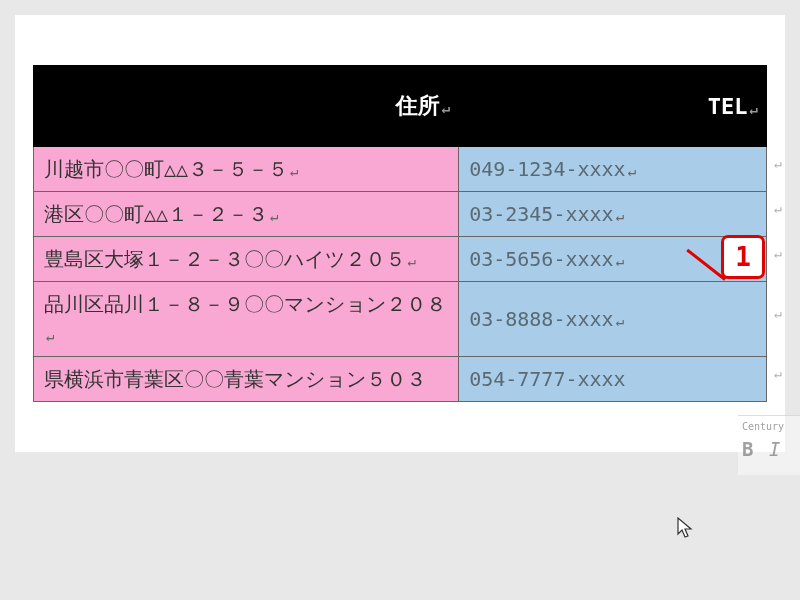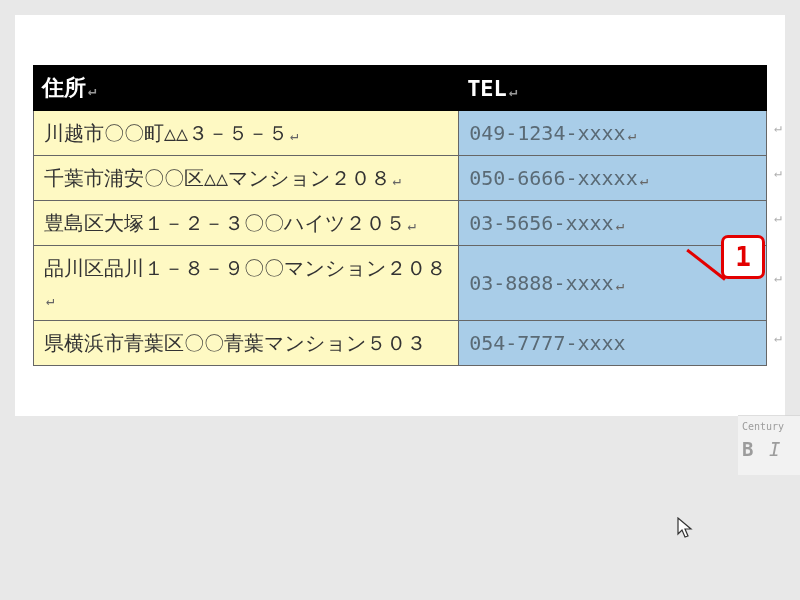--- a/index.html
+++ b/index.html
@@ -20,38 +20,38 @@
     table {
       border-collapse: collapse;
       width: 100%;
       table-layout: fixed;
     }
     th {
       background: #000;
       color: #fff;
       font-weight: bold;
       font-size: 22px;
-      padding: 6px 8px;
-      text-align: left;
+      padding: 24px 8px;
+      text-align: right;
       border-top: 2px solid #000;
       border-bottom: 2px solid #000;
       border-left: 1px solid #000;
       border-right: 1px solid #000;
     }
     th:first-child { width: 58%; }
     th:last-child { width: 42%; }
     td {
       padding: 7px 10px;
       font-size: 20px;
       border: 1px solid #666;
       vertical-align: middle;
       line-height: 1.5;
     }
     td.addr {
-      background: #fef9c3;
+      background: #f9a8d4;
       color: #333;
     }
     td.tel {
       background: #a9cde8;
       color: #5a6a75;
       position: relative;
     }
     .pmark {
       font-size: 14px;
       color: #999;
@@ -134,22 +134,22 @@
           <span>TEL</span><span class="pmark">↵</span>
         </th>
       </tr>
     </thead>
     <tbody id="tbody">
         <tr>
           <td class="addr">川越市〇〇町△△３－５－５<span class="pmark-dark">↵</span></td>
           <td class="tel">049-1234-xxxx<span class="pmark-dark">↵</span><span class="row-end">↵</span></td>
         </tr>
         <tr>
-          <td class="addr">千葉市浦安〇〇区△△マンション２０８<span class="pmark-dark">↵</span></td>
-          <td class="tel">050-6666-xxxxx<span class="pmark-dark">↵</span><span class="row-end">↵</span></td>
+          <td class="addr">港区〇〇町△△１－２－３<span class="pmark-dark">↵</span></td>
+          <td class="tel">03-2345-xxxx<span class="pmark-dark">↵</span><span class="row-end">↵</span></td>
         </tr>
         <tr>
           <td class="addr">豊島区大塚１－２－３〇〇ハイツ２０５<span class="pmark-dark">↵</span></td>
           <td class="tel">03-5656-xxxx<span class="pmark-dark">↵</span><span class="row-end">↵</span></td>
         </tr>
         <tr>
           <td class="addr">品川区品川１－８－９〇〇マンション２０８<span class="pmark-dark">↵</span></td>
           <td class="tel">03-8888-xxxx<span class="pmark-dark">↵</span><span class="row-end">↵</span></td>
         </tr>
         <tr>

